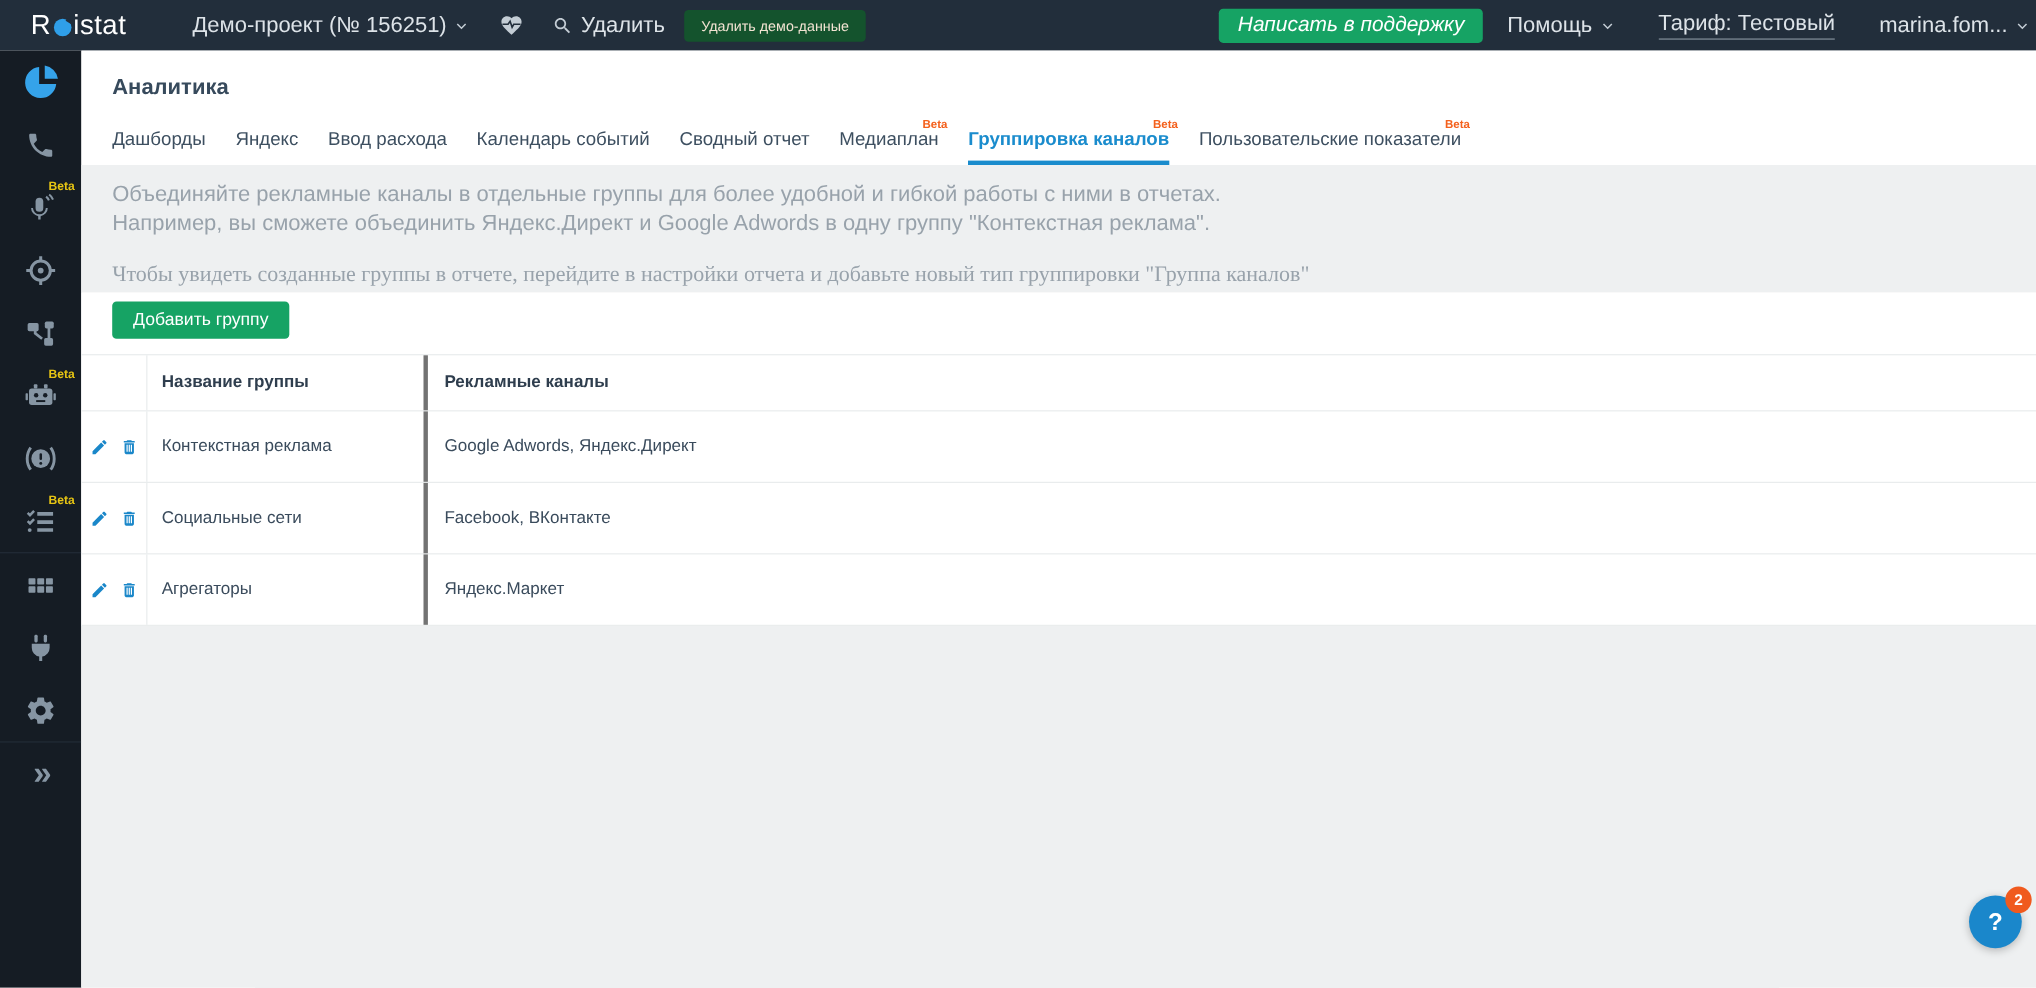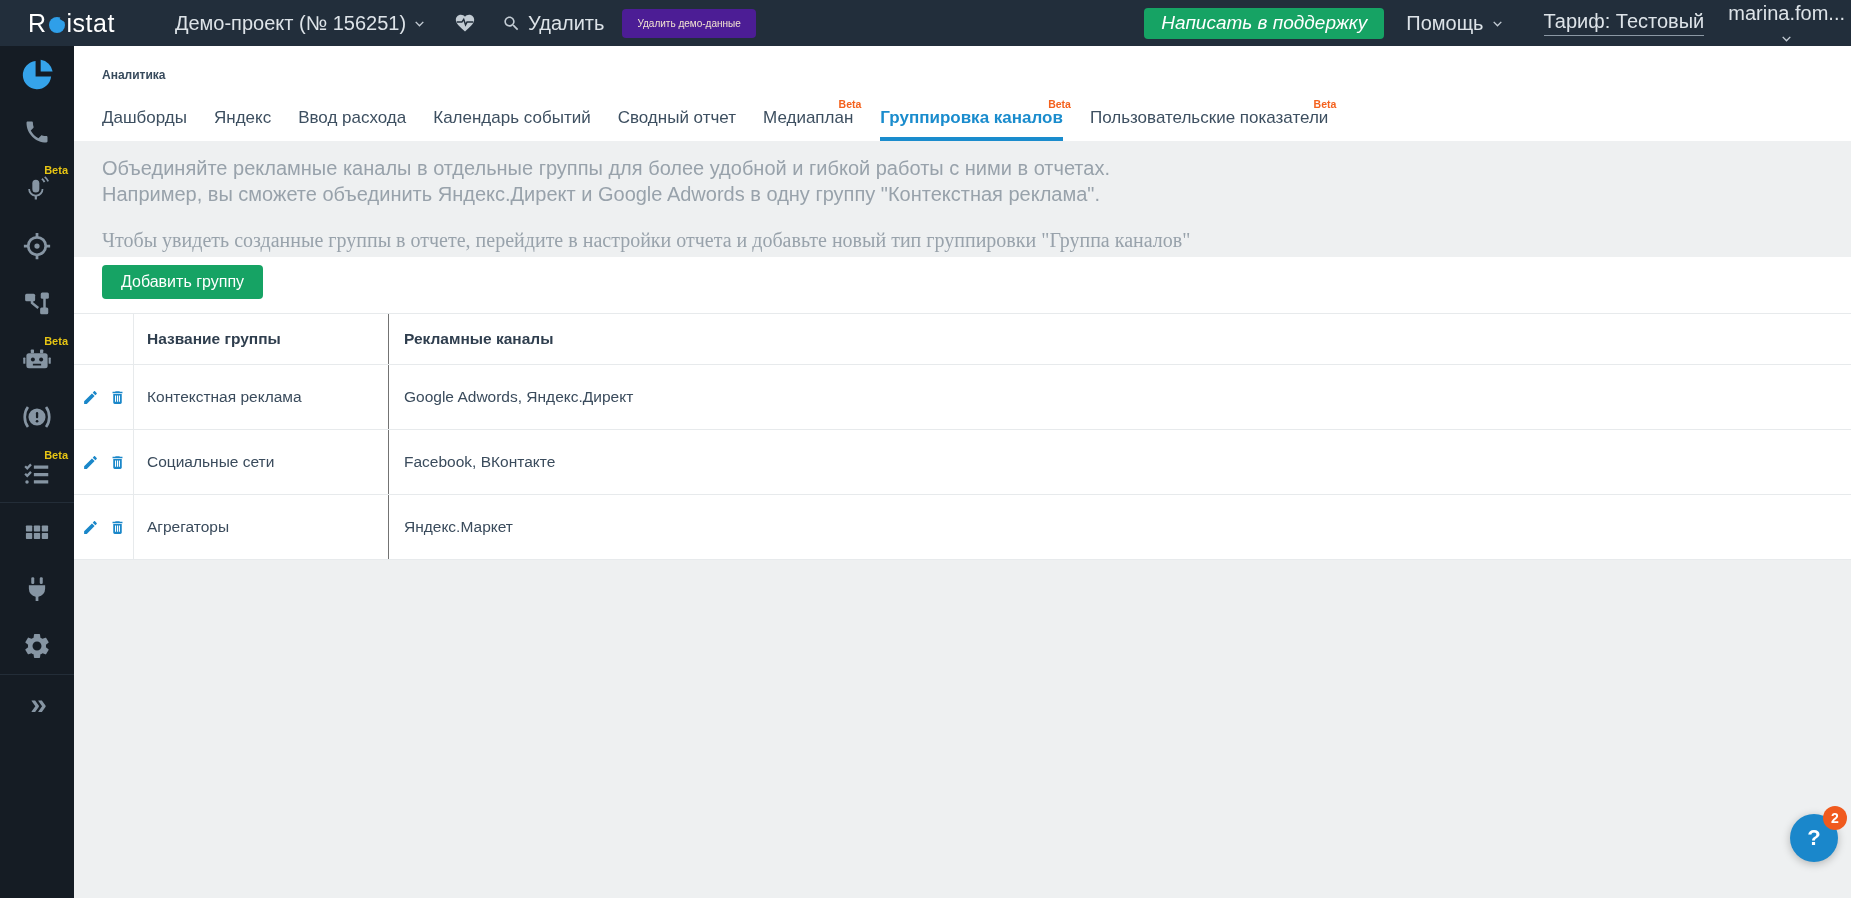--- a/index.html
+++ b/index.html
@@ -10,64 +10,64 @@
   
   .topbar { flex:0 0 46px; background:#222e3b; display:flex; align-items:center; color:#dde3e8; padding:0 6px 0 28px; white-space:nowrap; }
   .logo { display:flex; align-items:center; color:#fff; font-size:25px; font-weight:300; letter-spacing:.5px; cursor:pointer; }
   .logo-o { width:16px; height:16px; border-radius:50%; background:#2f9fe9; margin:3px 2px 0 2px; position:relative; }
   .logo-o::after { content:""; position:absolute; width:7px; height:2.5px; background:#222e3b; top:1px; right:-2px; transform:rotate(32deg); }
   .tb-item { display:flex; align-items:center; gap:7px; font-size:20px; cursor:pointer; }
   .project { margin-left:60px; }
   .heart-wrap { margin-left:28px; }
   .goto { margin-left:26px; }
   .tb-btn { border:none; border-radius:4px; font-family:inherit; cursor:pointer; }
-  .delete-btn { margin-left:18px; height:29px; padding:0 15px; background:#4c1d95; color:#f2e3d2; font-size:10px; }
+  .delete-btn { margin-left:18px; height:29px; padding:0 15px; background:#14532d; color:#f2e3d2; font-size:13px; }
   .tb-spacer { flex:1; }
   .support-btn { height:31px; padding:0 17px; background:#16a364; color:#fff; font-size:19px;font-style:italic; }
   .help-menu { margin-left:22px; }
   .tariff { margin-left:40px; border-bottom:1px solid #8b98a4; padding-bottom:2px; }
-  .user { margin-left:24px;flex-direction:column; }
+  .user { margin-left:40px; }
   .chev { width:13px; height:13px; stroke:#c3ccd4; stroke-width:2.6; fill:none; }
   .tb-icon { fill:#c3ccd4; }
 
   
   .body-row { flex:1; display:flex; min-height:0; }
 
   
   .sidebar { flex:0 0 74px; background:#151c24; display:flex; flex-direction:column; }
   .side-item { height:57px; display:flex; align-items:center; justify-content:center; position:relative; cursor:pointer; }
   .side-item svg { fill:#8695a3; }
   .side-item .stroked { fill:none; stroke:#8695a3; }
   .side-item.active svg { fill:#35a3ea; }
   .side-beta { position:absolute; top:4px; right:6px; font-size:11px; font-weight:bold; color:#e6c413; }
   .side-divider { height:1px; background:#232d38; }
   .dbl-chev { color:#8695a3; font-size:30px; font-weight:bold; line-height:20px; letter-spacing:-3px; }
 
   
   .main { flex:1; display:flex; flex-direction:column; background:#fff; min-width:0; }
   .page-head { padding:22px 0 0 28px; }
-  .page-title { font-size:12px; font-weight:bold; color:#374a5c; margin-bottom:16px; }
+  .page-title { font-size:20px; font-weight:bold; color:#374a5c; margin-bottom:16px; }
   .tabs { display:flex; gap:27px; align-items:flex-end; padding-top:10px; }
   .tab { position:relative; font-size:17px; color:#3d4f60; padding-bottom:13px; cursor:pointer; }
   .tab.active { color:#1a8ccd; font-weight:bold; border-bottom:4px solid #1a8ccd; padding-bottom:9px; }
   .tab-beta { position:absolute; top:-10px; right:-8px; font-size:10.5px; font-weight:bold; color:#f4611d; }
 
   .desc-band { background:#eef0f1; height:116px; padding:14px 28px 0; color:#98a2ab; font-size:20px; line-height:26px; }
   .desc-band .p2 { margin-top:20px;font-family:Liberation Serif, serif; }
 
   .content-band { background:#fff; padding-top:8px; }
   .add-btn { margin-left:28px; height:34px; padding:0 19px; background:#16a364; color:#fff; border:none; border-radius:4px; font-size:16px; font-family:inherit; cursor:pointer; }
 
   .grp-table { margin-top:14px; border-top:1px solid #e7eaec; border-bottom:1px solid #e7eaec; }
   .t-head, .t-row { display:grid; grid-template-columns:60px 255px 1fr; }
   .t-head { height:50px; }
   .t-row { height:65px; border-top:1px solid #e7eaec; }
   .cell { display:flex; align-items:center; }
   .c1 { border-right:1px solid #e7eaec; justify-content:center; gap:10px; }
-  .c2 { border-right:1px solid #737373; padding-left:13px; }
+  .c2 { border-right:4px solid #737373; padding-left:13px; }
   .c3 { padding-left:15px; }
   .th-label { font-size:15.5px; font-weight:bold; color:#2f3e4e; }
   .row-name, .row-channels { font-size:15.5px; color:#3a4b5c; }
   .row-icon { display:flex; cursor:pointer; }
   .row-icon svg { fill:#1a87c9; }
 
   .bottom-band { flex:1; background:#eef0f1; }
 
   
   .help-fab { position:absolute; right:13px; bottom:36px; width:48px; height:48px; cursor:pointer; }

